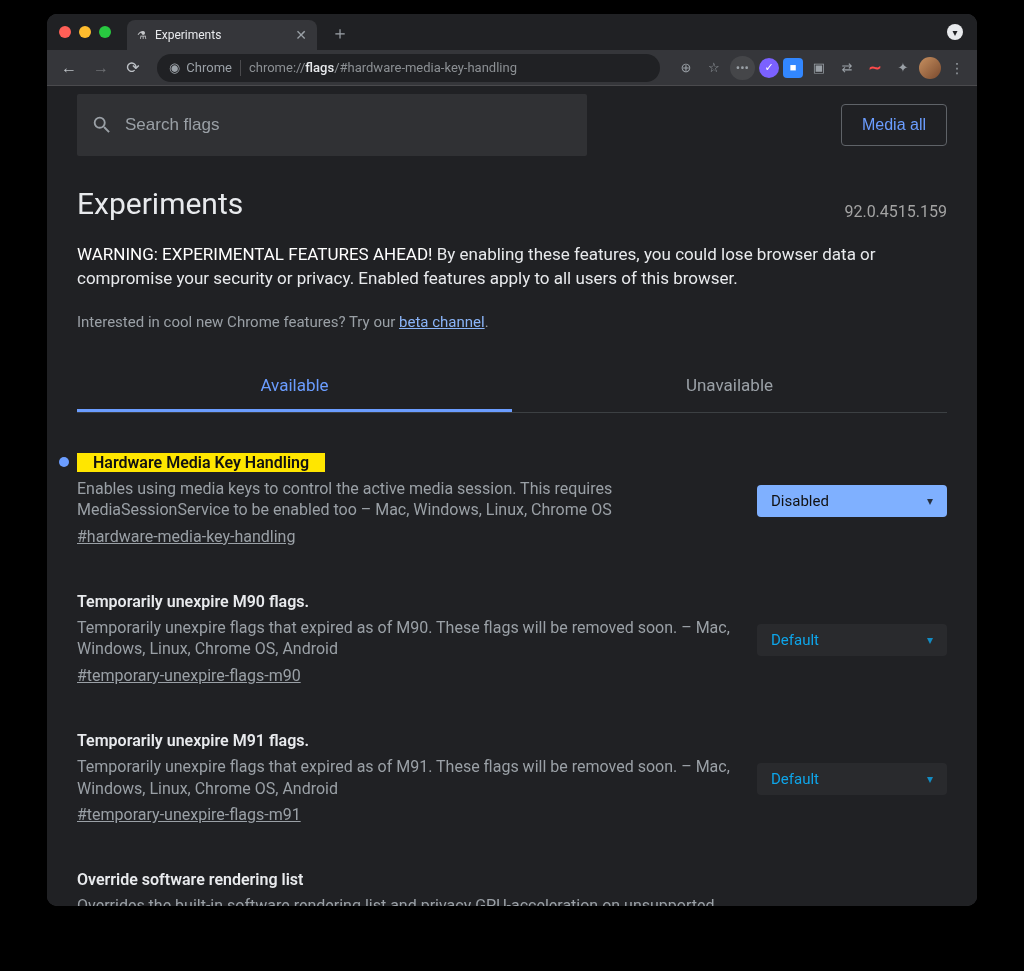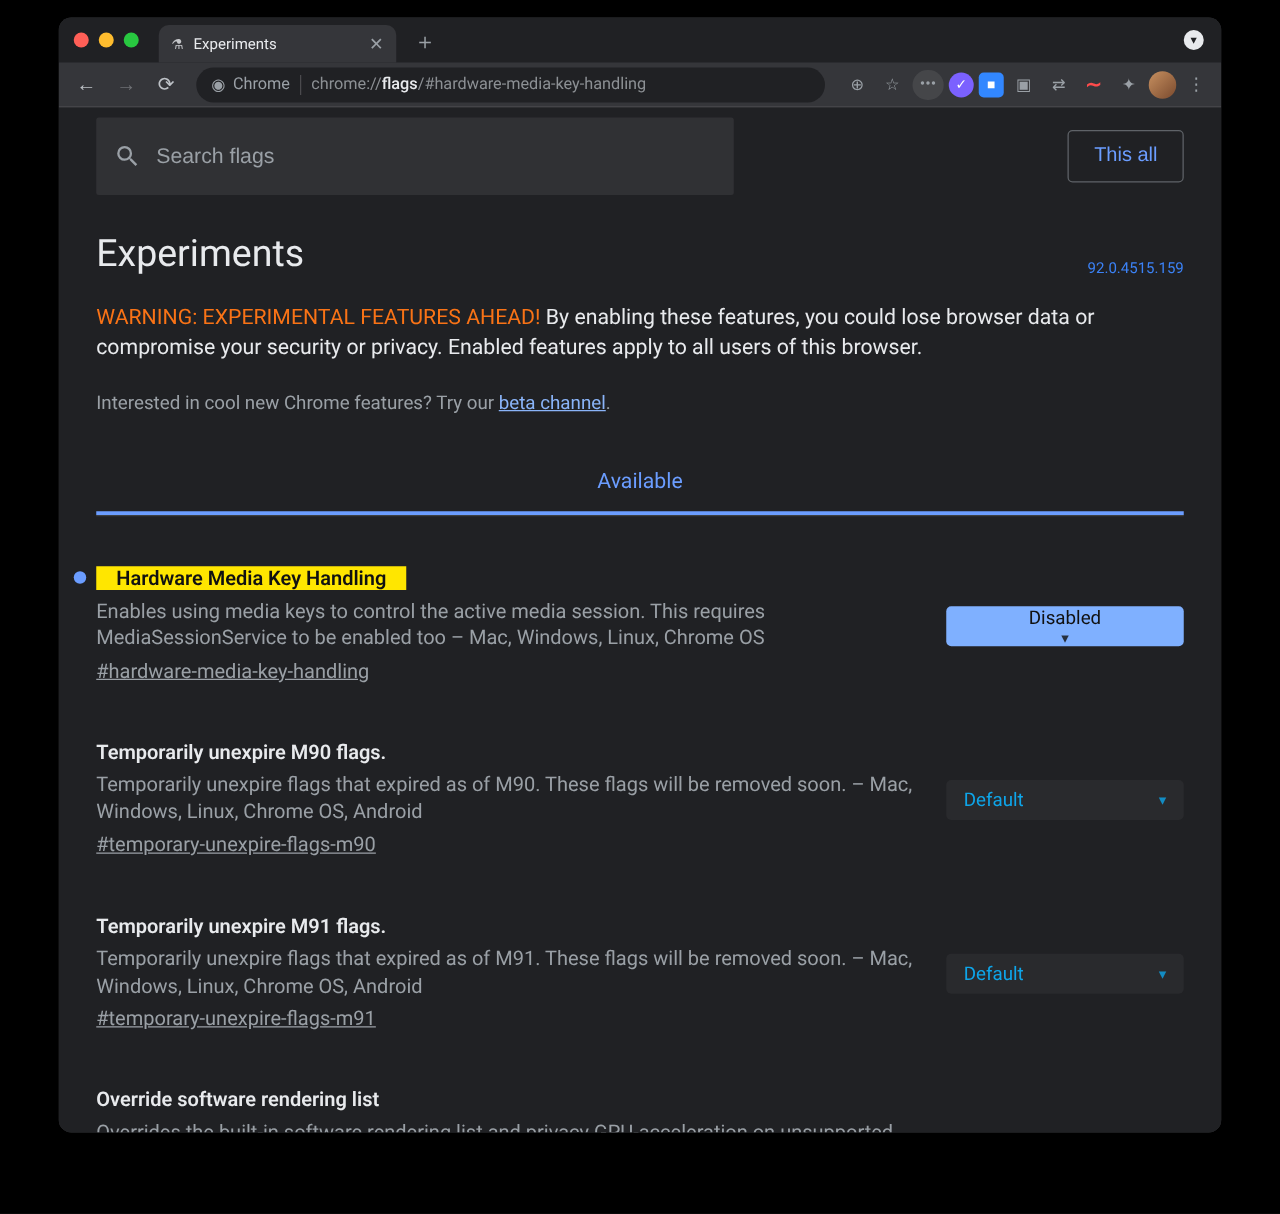--- a/index.html
+++ b/index.html
@@ -162,28 +162,28 @@
 
   .page {
     padding: 22px 30px 0 30px;
   }
   .head-row { display:flex; align-items:flex-end; justify-content:space-between; }
   .page h1 {
     color:#e8eaed;
     font-size:30px;
     font-weight:400;
   }
-  .version { color:#3b82f6; font-size:12px; }
+  .version { color:#a3a3a3; font-size:16px; }
   .warn {
     margin-top:22px;
     color:#e8eaed;
     font-size:17px;
     line-height:1.4;
   }
-  .warn .red { color:#f97316; }
+  .warn .red { color:#ffffff; }
   .interest {
     margin-top:22px;
     color:#9aa0a6;
     font-size:15px;
   }
   .interest a { color:#8ab4f8; text-decoration:underline; }
 
   .tabs {
     display:flex;
     margin-top:30px;
@@ -234,21 +234,21 @@
     color:#0ea5e9;
     border:none;
     border-radius:4px;
     display:flex;
     align-items:center;
     justify-content:space-between;
     padding:0 14px;
     font-size:15px;
     cursor:pointer;
   }
-  .sel.hl { background:#7fb0ff; color:#111;flex-direction:column; }
+  .sel.hl { background:#7fb0ff; color:#111; }
   .sel .chev { font-size:12px; opacity:0.8; }
 </style>
 </head>
 <body>
 
 <div class="window">
 
   <div class="tabbar">
     <div class="traffic">
       <span class="t-red"></span>
@@ -295,40 +295,41 @@
 
   <div class="content">
 
     <div class="top-row">
       <div class="search-wrap">
         <svg viewBox="0 0 24 24">
             <path d="M15.5 14h-.79l-.28-.27A6.471 6.471 0 0 0 16 9.5 6.5 6.5 0 1 0 9.5 16a6.47 6.47 0 0 0 4.23-1.57l.27.28v.79L19 20.49 20.49 19 15.5 14zM9.5 14A4.5 4.5 0 1 1 14 9.5 4.5 4.5 0 0 1 9.5 14z"></path>
           </svg>
         <input type="text" placeholder="Search flags" style="">
       </div>
-      <button class="reset-btn">This all</button>
+      <button class="reset-btn">Media all</button>
     </div>
 
     <div class="page">
       <div class="head-row">
         <h1>Experiments</h1>
         <span class="version">92.0.4515.159</span>
       </div>
 
       <p class="warn">
         <span class="red">WARNING: EXPERIMENTAL FEATURES AHEAD!</span>
         <span>By enabling these features, you could lose browser data or compromise your security or privacy. Enabled features apply to all users of this browser.</span>
       </p>
 
       <p class="interest">
         <span>Interested in cool new Chrome features? Try our </span><a href="#">beta channel</a><span>.</span>
       </p>
 
       <div class="tabs">
         <div class="tab-btn active">Available</div>
+        <div class="tab-btn">Unavailable</div>
       </div>
 
       <div class="flags" id="flags-container">
           <div class="flag">
             <div class="dot"></div>
             <div class="flag-main"><span class="flag-title hl">Hardware Media Key Handling</span><div class="flag-desc">Enables using media keys to control the active media session. This requires MediaSessionService to be enabled too – Mac, Windows, Linux, Chrome OS</div><a class="flag-anchor" href="#">#hardware-media-key-handling</a></div>
             <div class="flag-select-wrap">
               <div class="sel hl">
                 <span>Disabled</span>
                 <span class="chev">▾</span>

